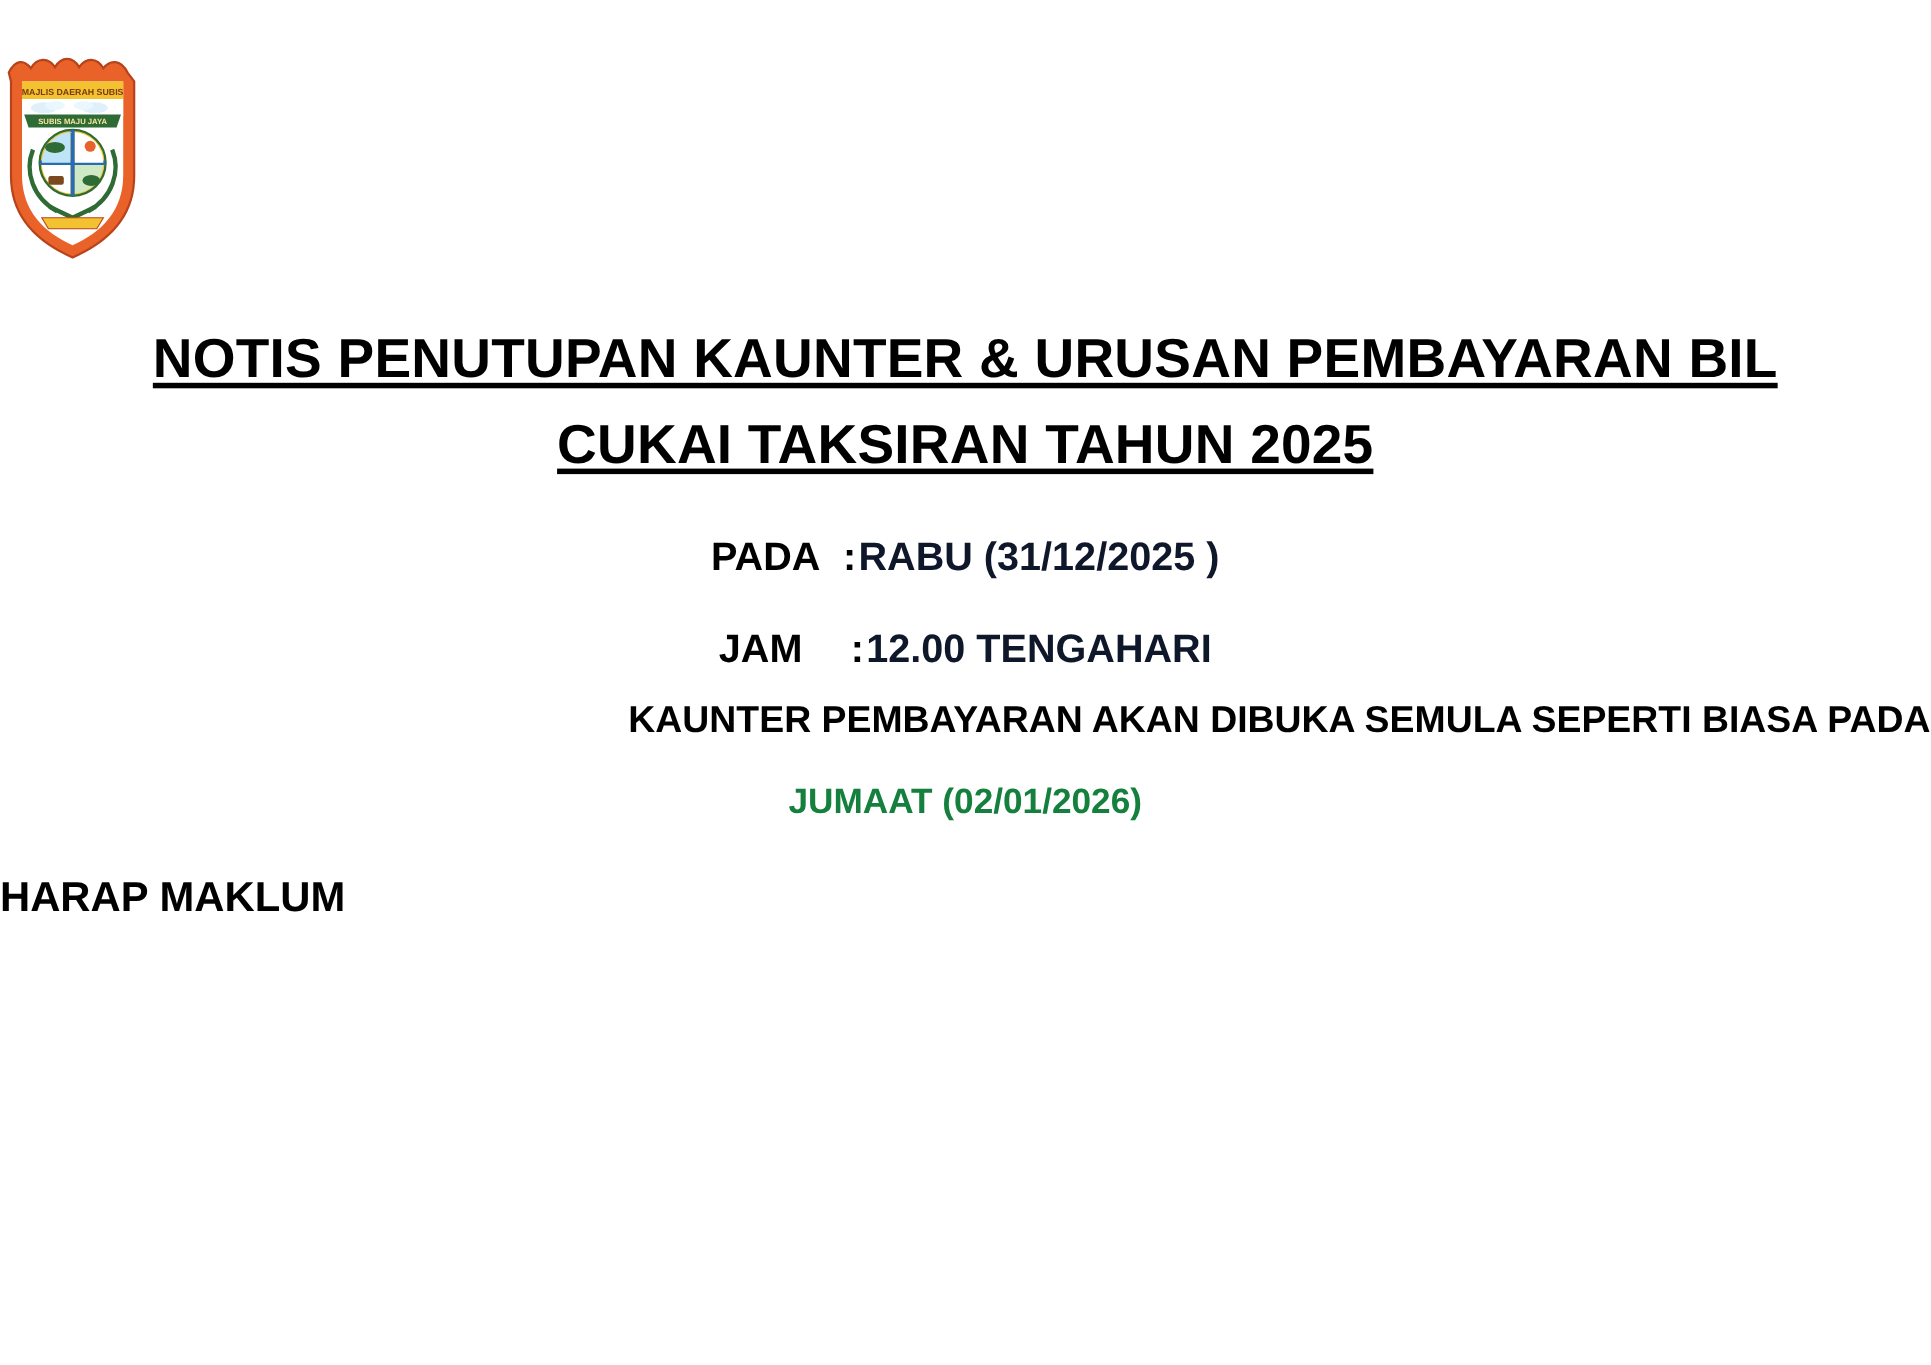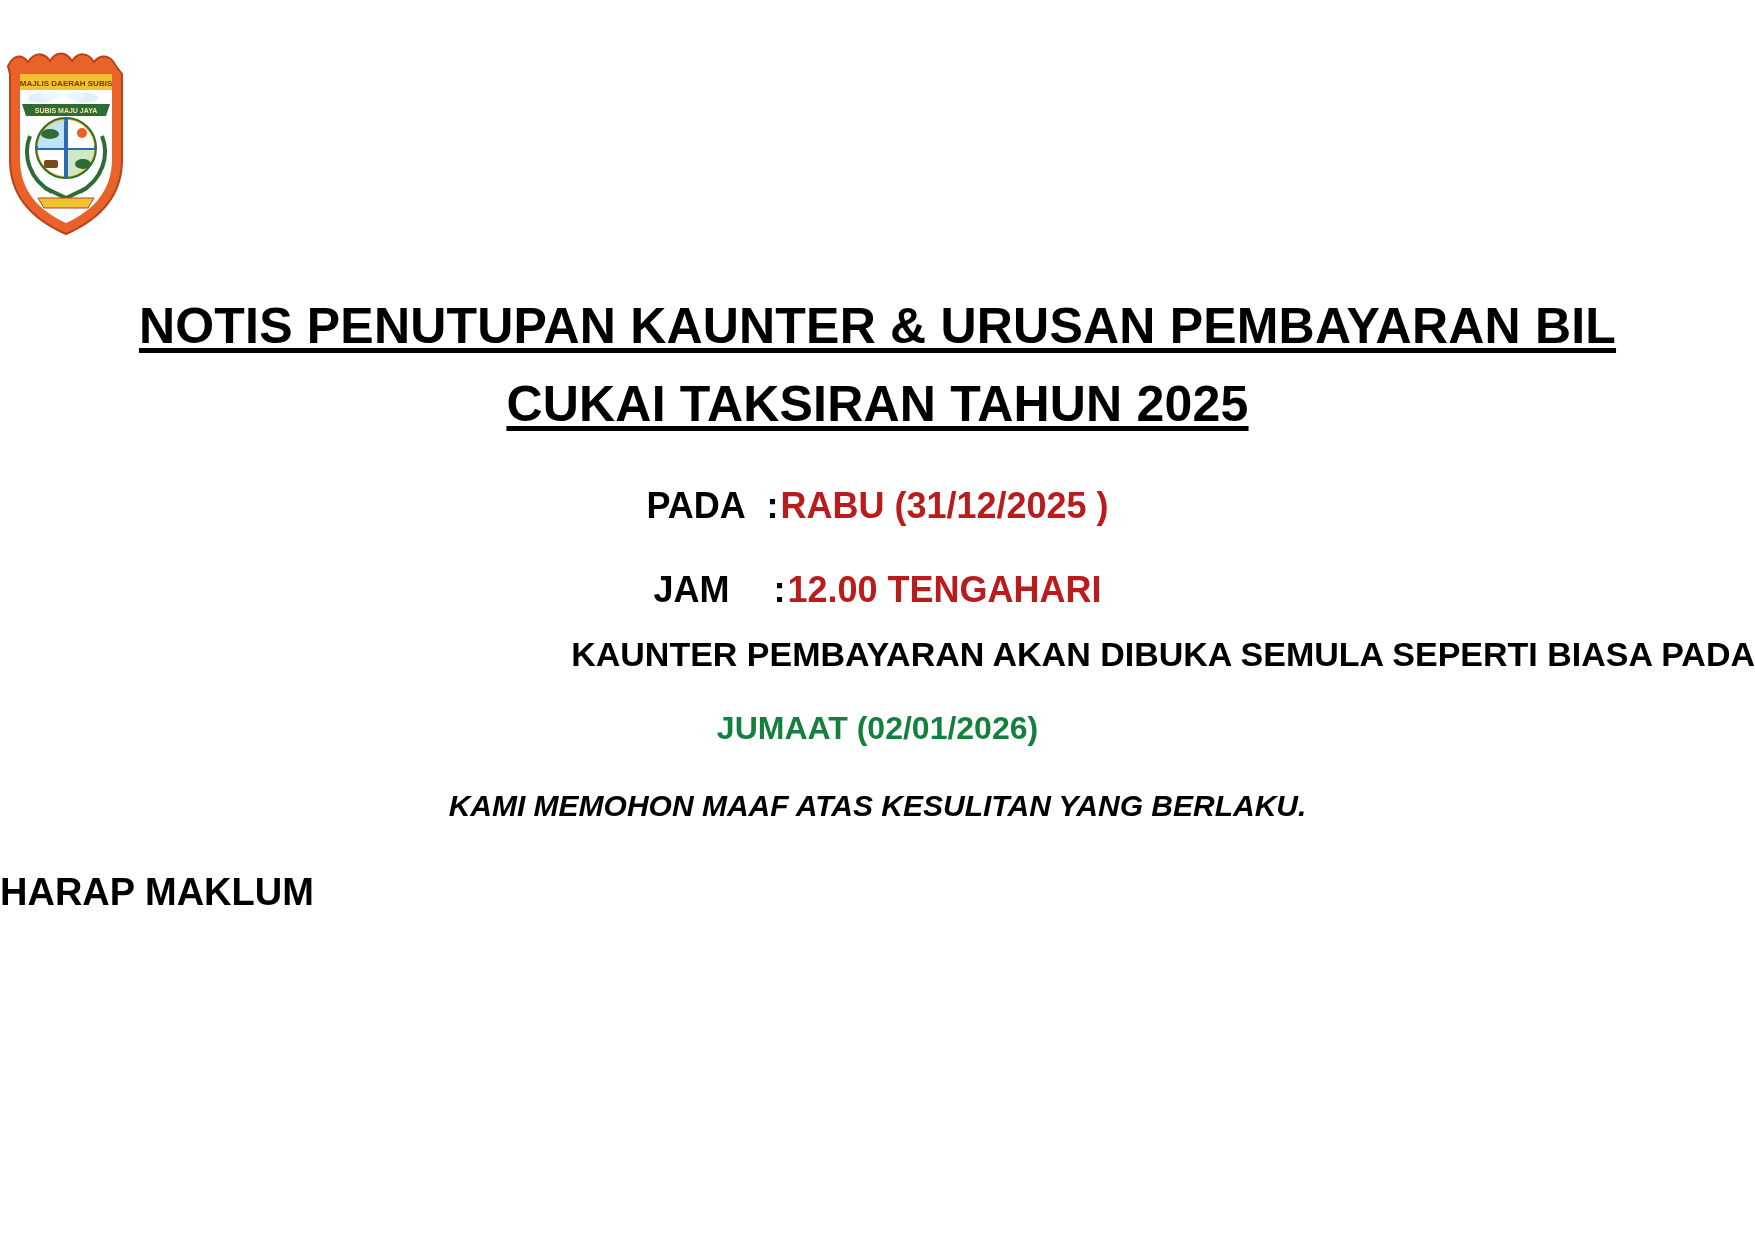--- a/index.html
+++ b/index.html
@@ -61,21 +61,21 @@
     text-align: center;
     font-size: 36px;
     font-weight: bold;
     white-space: nowrap;
   }
   .kv-row .sep {
     display: inline-block;
     padding: 0 2px;
   }
   .kv-row .value-red {
-    color: #b91c1c;
+    color: #0f172a;
   }
   .reopen {
     margin-top: 24px;
     text-align: right;
     font-size: 34px;
     font-weight: bold;
     white-space: nowrap;
   }
   .reopen-date {
     margin-top: 36px;
@@ -186,17 +186,16 @@
 
   <div class="kv-row">
     <span class="kv-inner">
       <span class="kv-label-jam">JAM</span><span class="sep">:</span><span class="value-red">12.00 TENGAHARI</span>
     </span>
   </div>
 
   <div class="reopen">KAUNTER PEMBAYARAN AKAN DIBUKA SEMULA SEPERTI BIASA PADA</div>
   <div class="reopen-date">JUMAAT  (02/01/2026)</div>
 
-  <div class="apology">KAMI MEMOHON MAAF ATAS KESULITAN YANG BERLAKU.</div>
 
   <div class="closing">HARAP MAKLUM</div>
 
 </div>
 
 </body></html>

